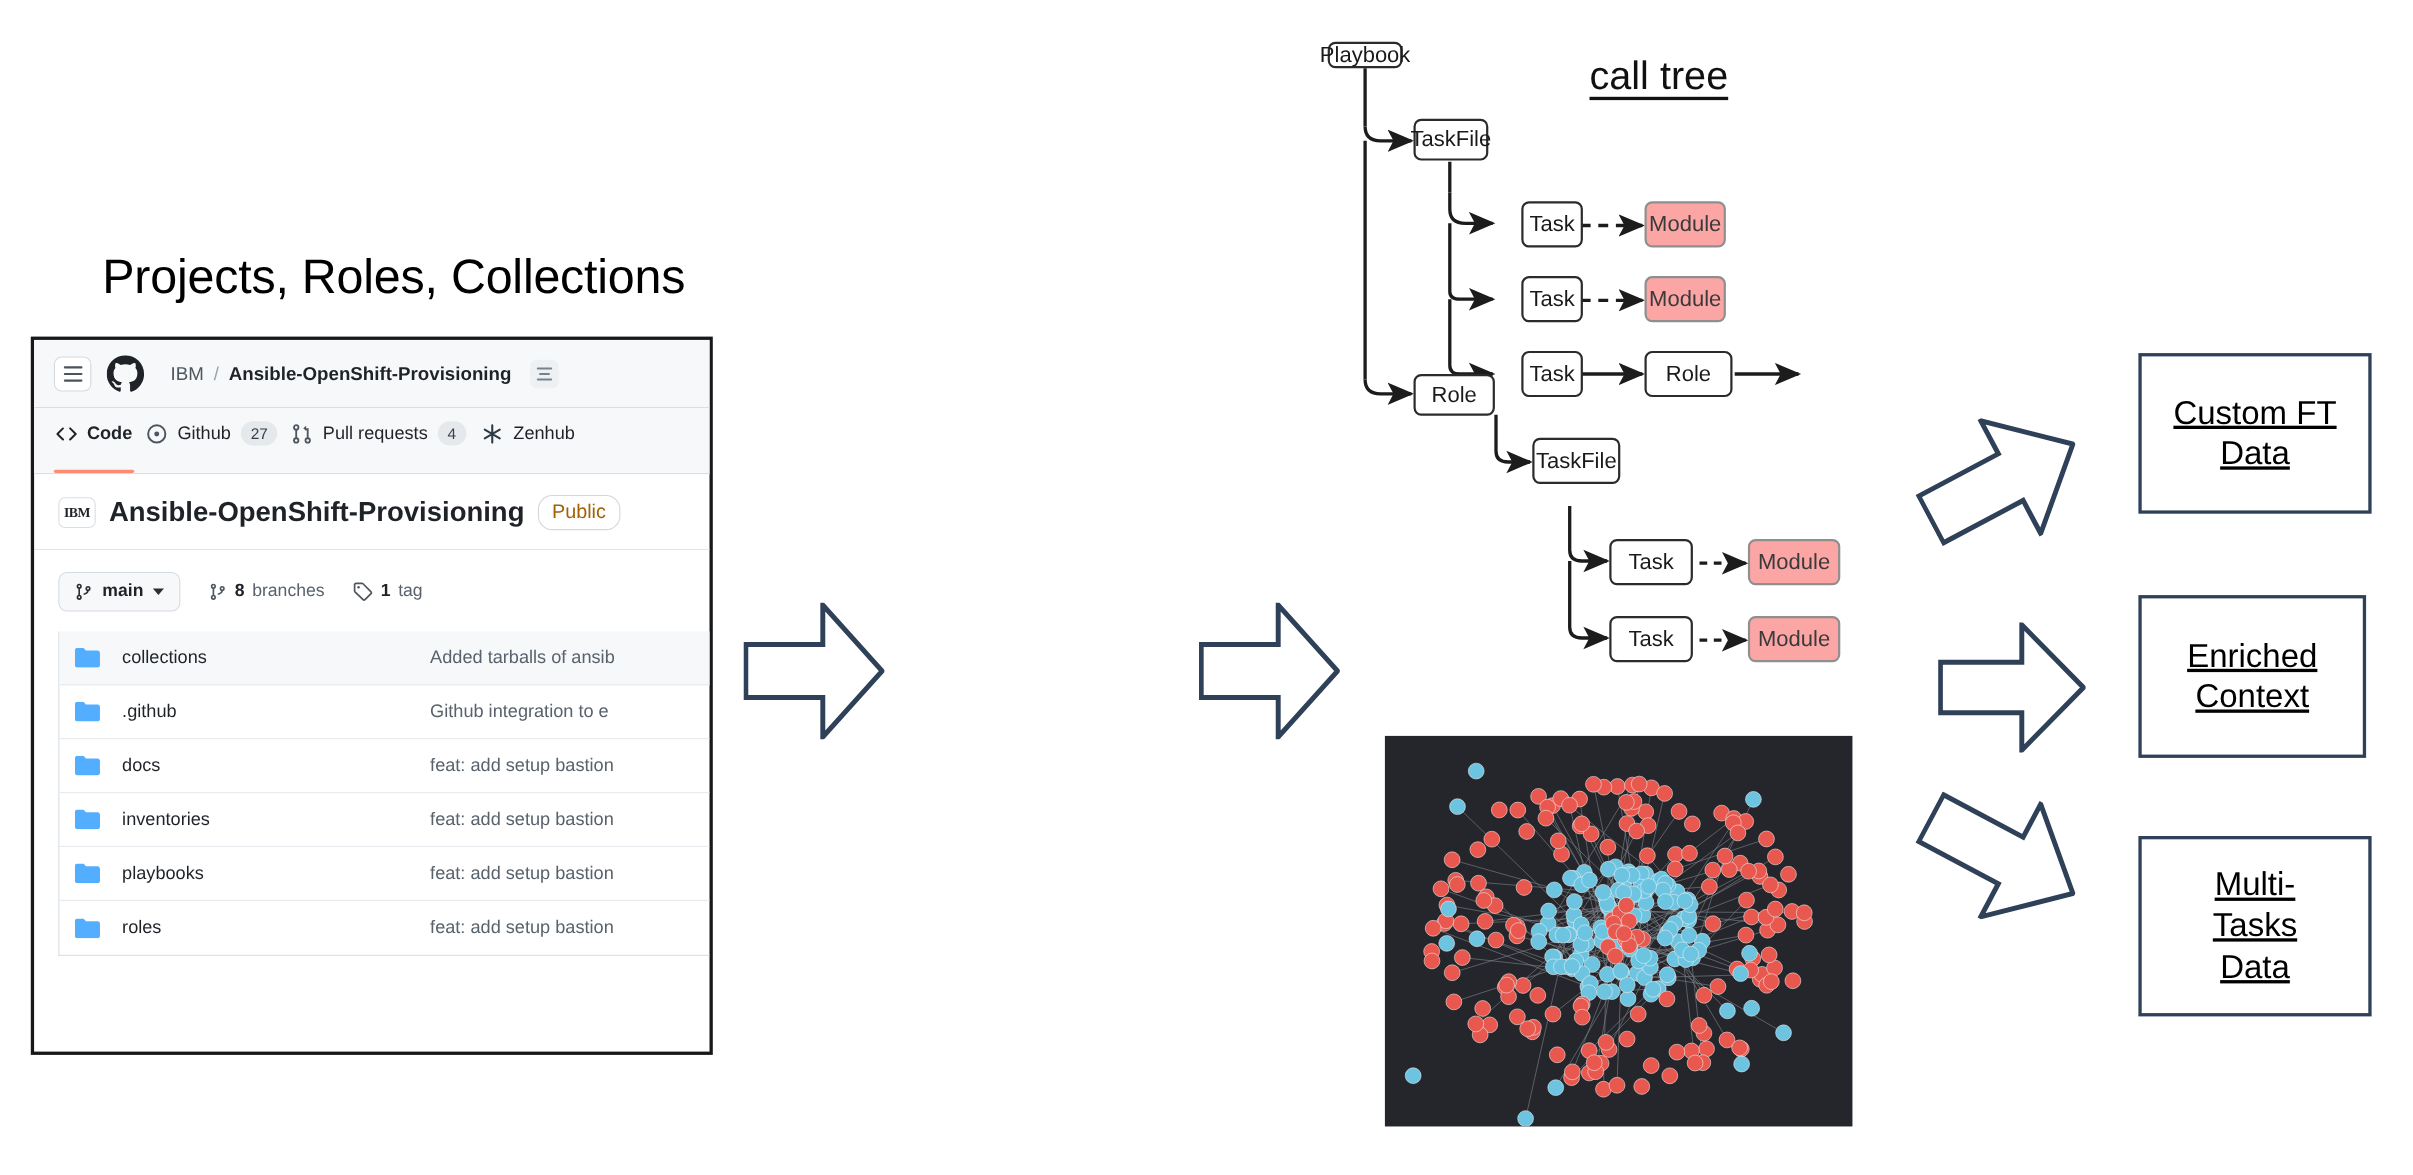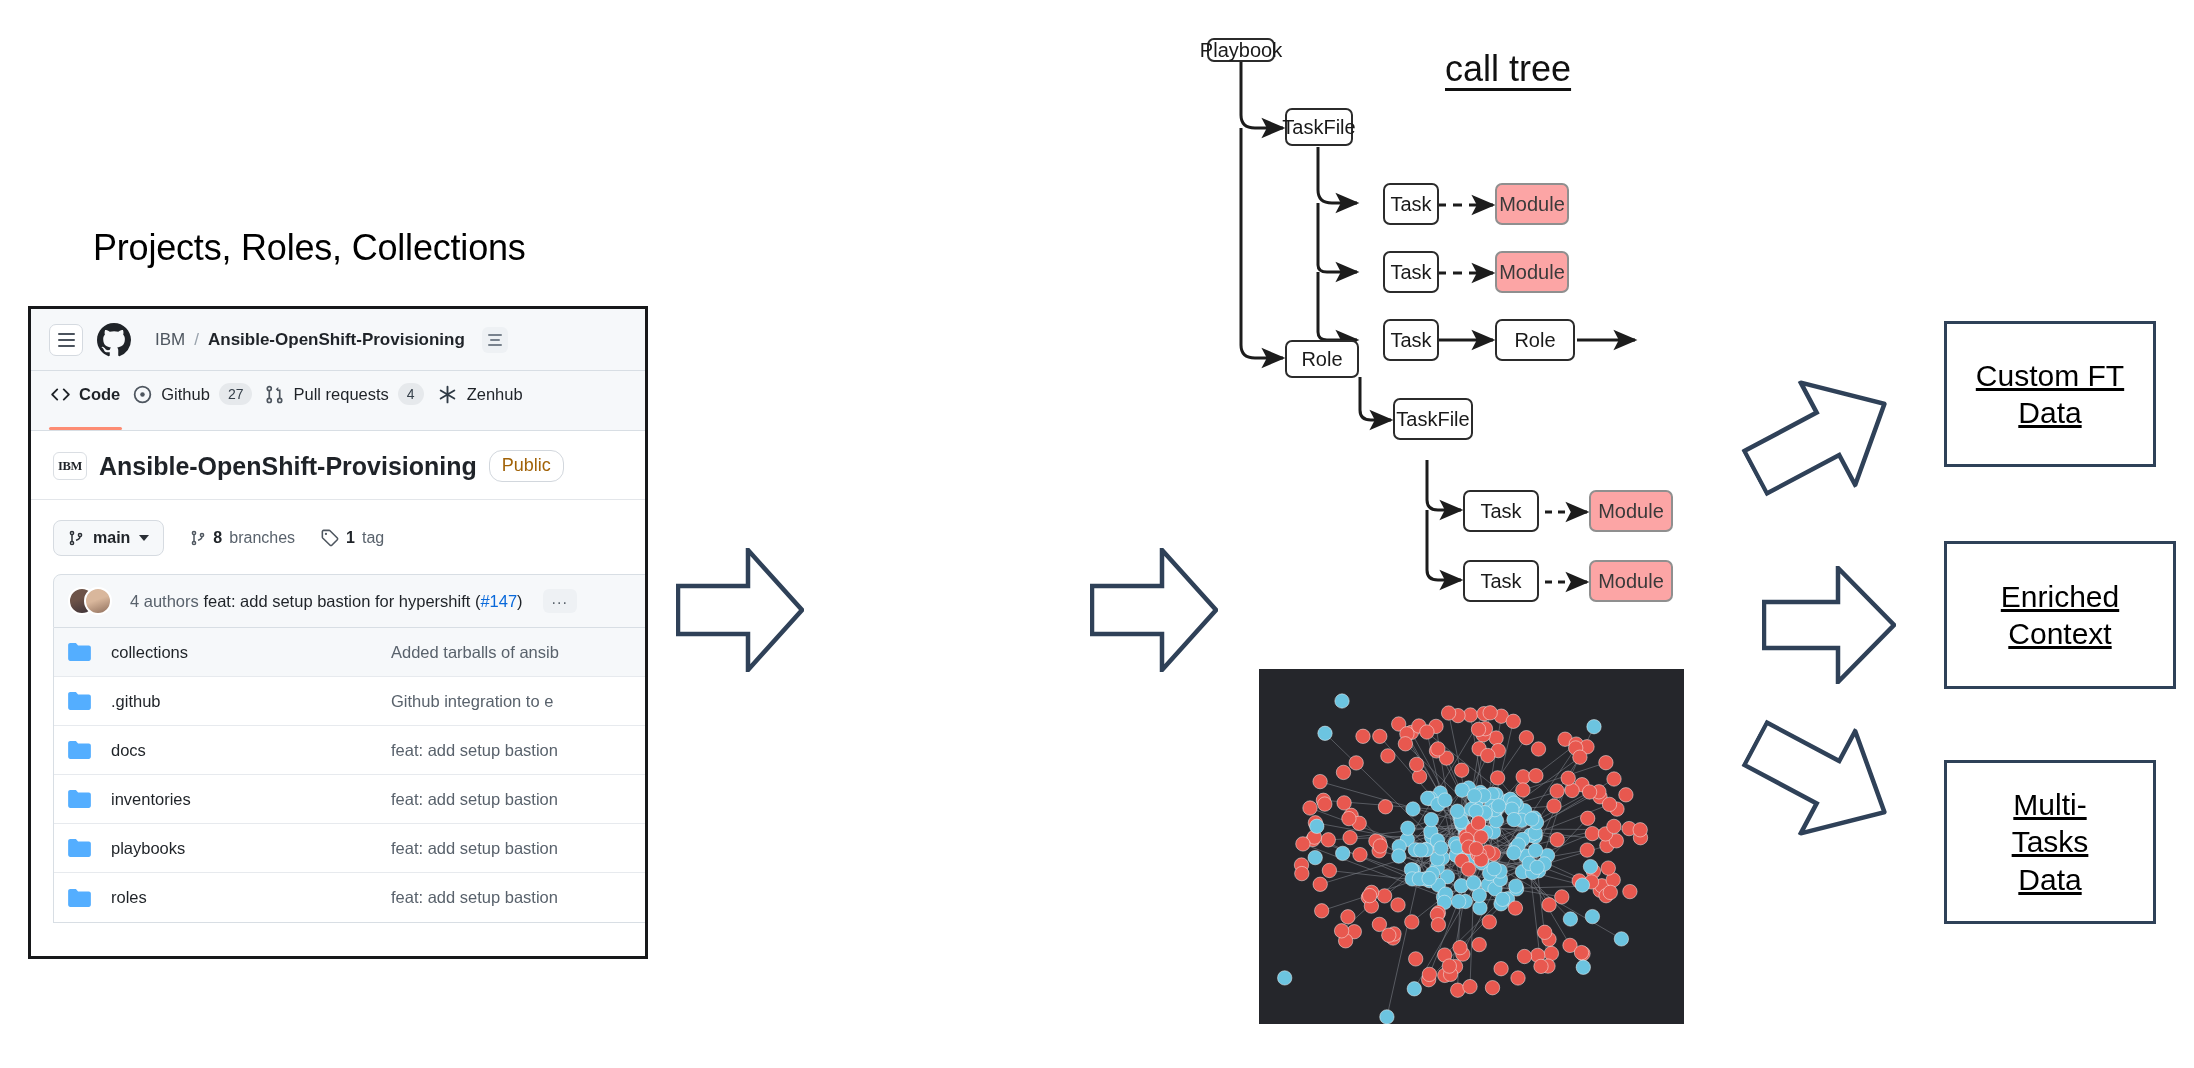--- a/index.html
+++ b/index.html
@@ -8,21 +8,21 @@
     background: #ffffff;
     font-family: "Liberation Sans", sans-serif;
     overflow: hidden;
   }
   #stage { position: relative; width: 2194px; height: 1068px; background: #fff; }
 
   
   .section-heading {
     position: absolute;
     left: 93px; top: 227px;
-    font-size: 36px;
+    font-size: 44px;
     color: #000;
     letter-spacing: -0.2px;
     white-space: nowrap;
   }
 
   
   .gh-panel {
     position: absolute;
     left: 28px; top: 306px;
     width: 620px; height: 653px;
@@ -292,31 +292,20 @@
         <div class="meta-item">
           <svg width="18" height="18" viewBox="0 0 16 16">
             <path fill="none" stroke="#4e565f" stroke-width="1.4" d="M1.2 7.2V2.3c0-.6.5-1.1 1.1-1.1h4.9c.3 0 .6.1.8.3l6.5 6.5c.4.4.4 1.1 0 1.5l-4.9 4.9c-.4.4-1.1.4-1.5 0L1.5 8A1.1 1.1 0 0 1 1.2 7.2z"></path>
             <circle cx="4.4" cy="4.4" r="1" fill="#4e565f"></circle>
           </svg>
           <b>1</b>
           <span>tag</span>
         </div>
       </div>
 
-      <div class="commit-bar">
-        <div class="avatars">
-          <div class="av av1"></div>
-          <div class="av av2"></div>
-        </div>
-        <div class="commit-text">
-          <span class="authors">4 authors</span>
-          <span>feat: add setup bastion for hypershift (</span><span class="prlink">#147</span><span>)</span>
-        </div>
-        <div class="dots-btn">...</div>
-      </div>
 
       <div class="file-list">
         <div class="file-row alt">
           <svg class="folder-ico" viewBox="0 0 24 19">
               <path fill="#54aeff" d="M0 2.2C0 1 1 0 2.2 0h6l2.3 2.6h11.3C23 2.6 24 3.6 24 4.8v11.9c0 1.2-1 2.2-2.2 2.2H2.2C1 18.9 0 17.9 0 16.7V2.2z"></path>
             </svg>
           <span class="file-name">collections</span>
           <span class="file-msg">Added tarballs of ansib</span>
         </div>
         <div class="file-row">
@@ -902,21 +891,21 @@
     </svg>
   </div>
 
   <div class="out-box" style="left:1944px; top:321px; width:212px; height:146px;">
     <div>
       <div>Custom FT</div>
       <div>Data</div>
     </div>
   </div>
 
-  <div class="out-box" style="left:1944px; top:541px; width:232px; height:148px;">
+  <div class="out-box" style="left:1944px; top:541px; width:207px; height:148px;">
     <div>
       <div>Enriched</div>
       <div>Context</div>
     </div>
   </div>
 
   <div class="out-box" style="left:1944px; top:760px; width:212px; height:164px;">
     <div>
       <div>Multi-</div>
       <div>Tasks</div>

